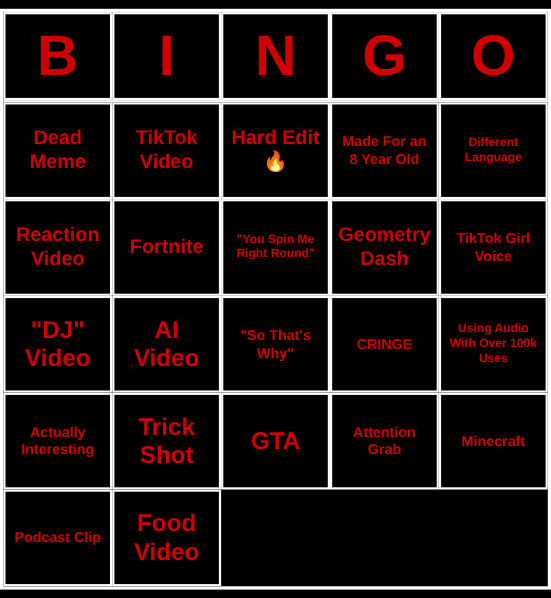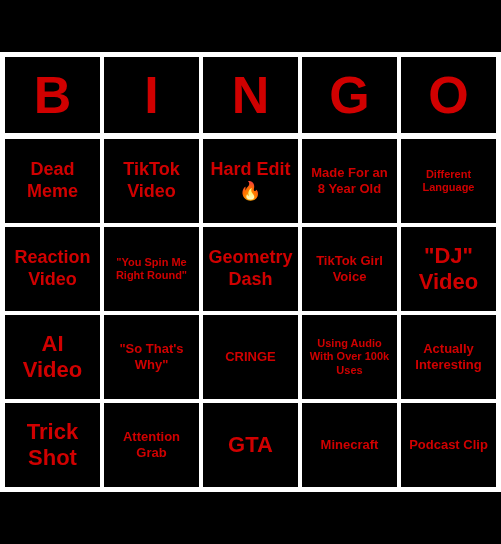--- a/index.html
+++ b/index.html
@@ -85,20 +85,23 @@
       <div class="cell">
         <span class="cell-text">Made For an 8 Year Old</span>
       </div>
       <div class="cell">
         <span class="cell-text small">Different Language</span>
       </div>
       <div class="cell">
         <span class="cell-text large">Reaction Video</span>
       </div>
       <div class="cell">
+        <span class="cell-text large">Fortnite</span>
+      </div>
+      <div class="cell">
         <span class="cell-text small">"You Spin Me Right Round"</span>
       </div>
       <div class="cell">
         <span class="cell-text large">Geometry Dash</span>
       </div>
       <div class="cell">
         <span class="cell-text">TikTok Girl Voice</span>
       </div>
       <div class="cell">
         <span class="cell-text xlarge">"DJ" Video</span>
@@ -115,25 +118,28 @@
       <div class="cell">
         <span class="cell-text small">Using Audio With Over 100k Uses</span>
       </div>
       <div class="cell">
         <span class="cell-text">Actually Interesting</span>
       </div>
       <div class="cell">
         <span class="cell-text xlarge">Trick Shot</span>
       </div>
       <div class="cell">
-        <span class="cell-text">Attention Grab</span>
+        <span class="cell-text xlarge">GTA</span>
       </div>
       <div class="cell">
-        <span class="cell-text xlarge">GTA</span>
+        <span class="cell-text">Attention Grab</span>
       </div>
       <div class="cell">
         <span class="cell-text">Minecraft</span>
       </div>
       <div class="cell">
         <span class="cell-text">Podcast Clip</span>
       </div>
+      <div class="cell">
+        <span class="cell-text xlarge">Food Video</span>
+      </div>
     </div>
 </div>
 
 </body></html>

